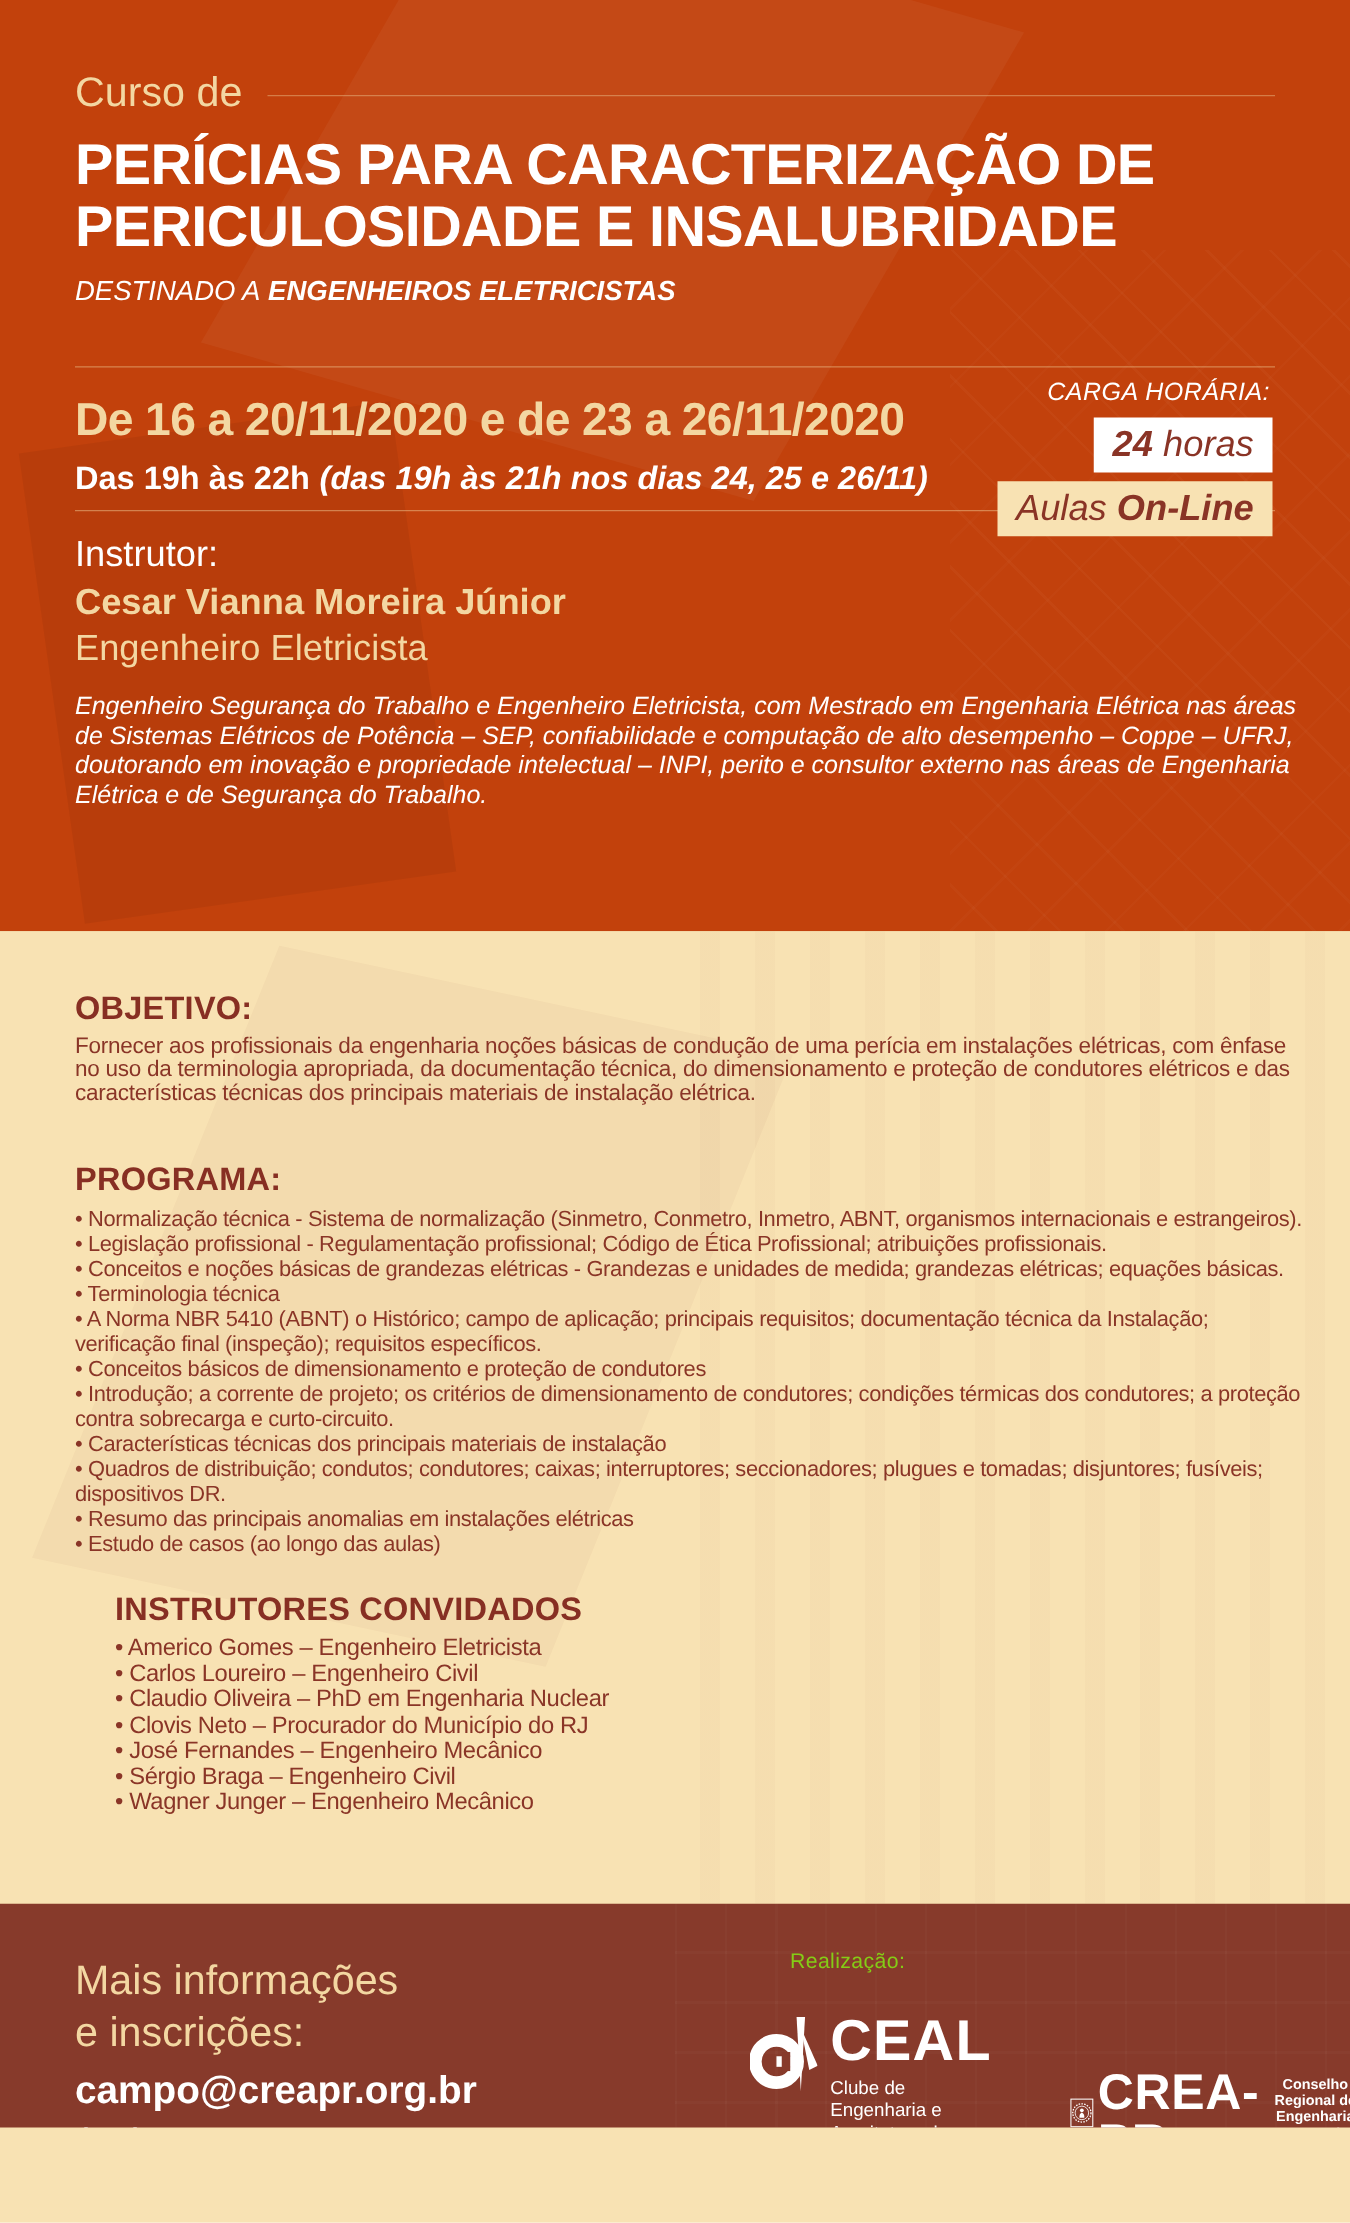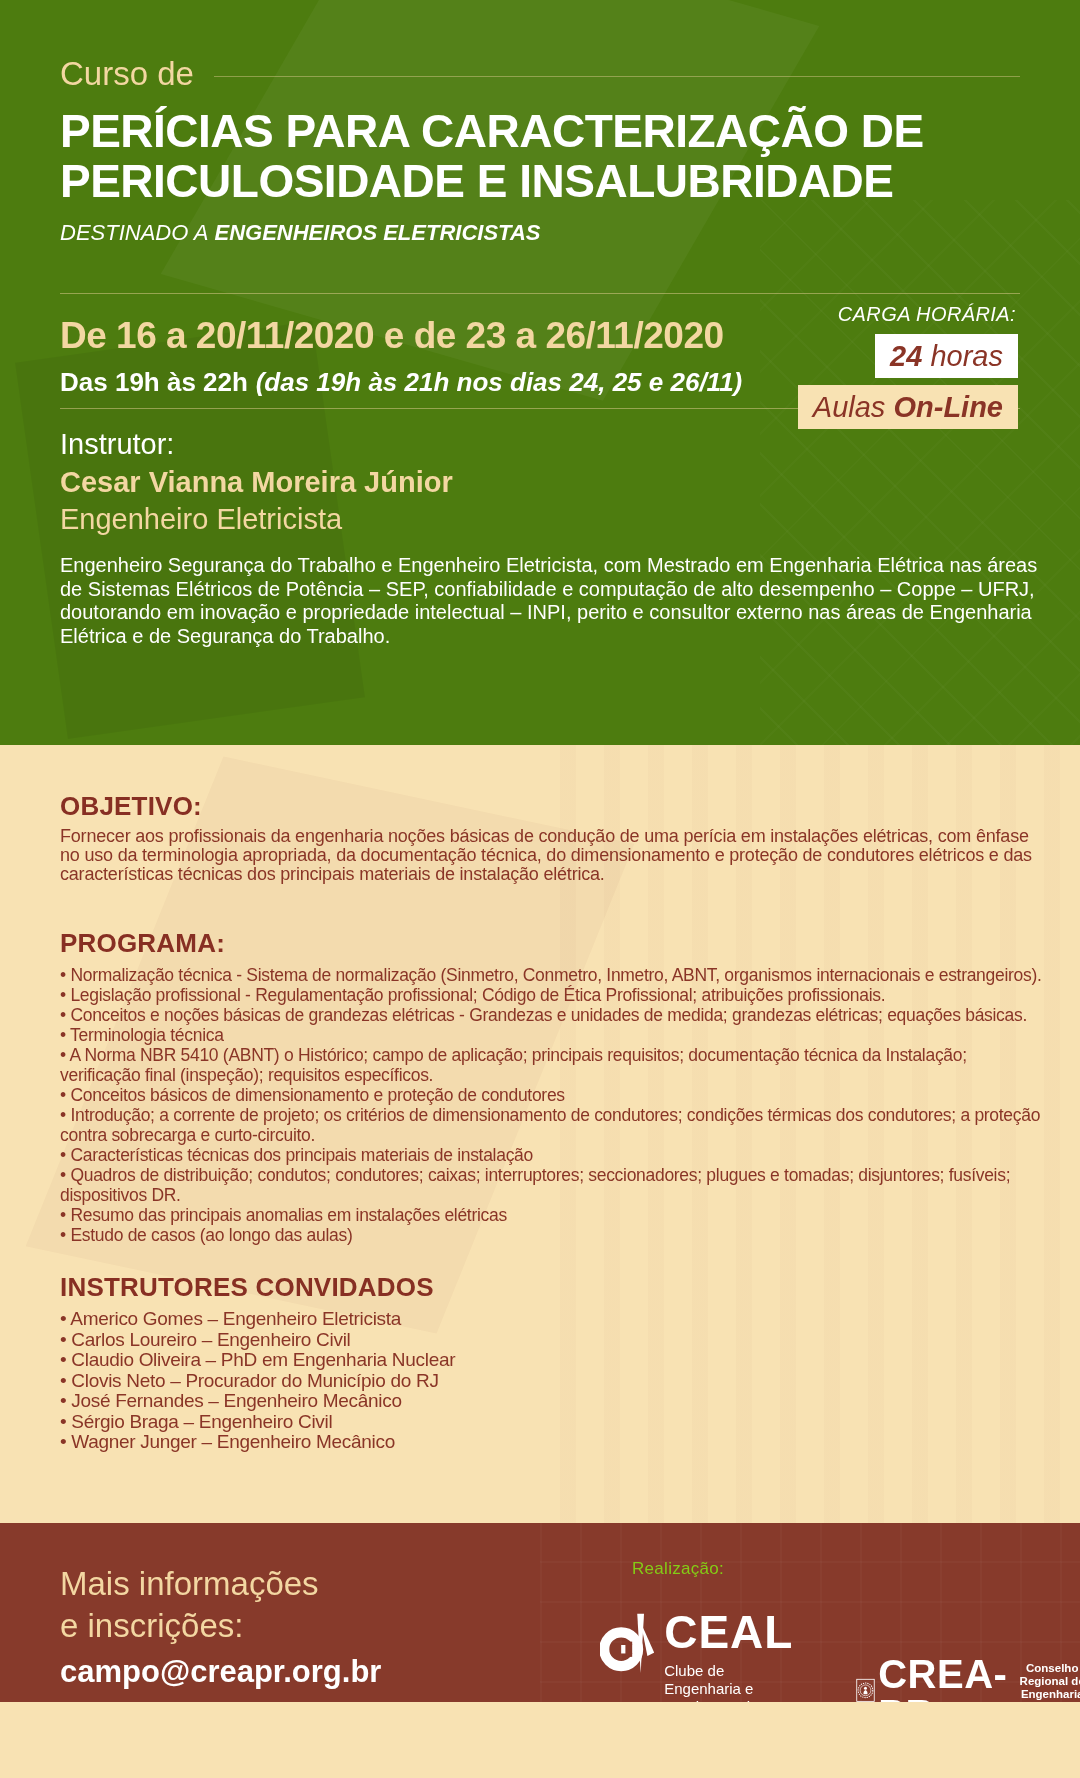--- a/index.html
+++ b/index.html
@@ -1,20 +1,20 @@
 <!DOCTYPE html>
 <html lang="pt-BR"><head>
 <meta charset="utf-8">
 <style>
   html,body{margin:0;padding:0;}
   body{width:1080px;height:1778px;font-family:"Liberation Sans",sans-serif;}
   .poster{position:relative;width:1080px;height:1778px;overflow:hidden;background:#f8e2b3;}
 
   
-  .hero{position:relative;height:745px;background:#4d7c0f;box-sizing:border-box;
+  .hero{position:relative;height:745px;background:#c2410c;box-sizing:border-box;
         padding:0 60px;overflow:hidden;color:#fff;}
   .tex{position:absolute;pointer-events:none;}
   .hero .tex1{left:260px;top:-60px;width:460px;height:420px;background:rgba(255,255,255,.045);
               transform:rotate(16deg) skewX(-14deg);}
   .hero .tex2{right:-40px;top:200px;width:360px;height:560px;opacity:.5;
               background:repeating-linear-gradient(45deg,rgba(255,255,255,.05) 0 2px,transparent 2px 36px),
                          repeating-linear-gradient(-45deg,rgba(255,255,255,.04) 0 2px,transparent 2px 44px);}
   .hero .tex3{left:40px;top:340px;width:300px;height:380px;background:rgba(0,0,0,.05);
               transform:rotate(-8deg);}
 
@@ -42,36 +42,36 @@
   .badge{display:inline-block;padding:5px 15px;font-size:29px;font-style:italic;line-height:34px;}
   .badge-hours{background:#ffffff;color:#8a3426;}
   .badge-hours .num{font-weight:800;}
   .badge-hours .unit{margin-left:.28em;}
   .badge-online{background:#f8e2b3;color:#8a3426;margin-top:7px;}
   .badge-online .bold{font-weight:800;margin-left:.28em;}
 
   .instructor-label{position:relative;margin:16px 0 0;font-size:29px;line-height:38px;color:#fff;}
   .instructor-name{position:relative;margin:0;font-size:29px;line-height:38px;font-weight:800;color:#f3d7a2;}
   .instructor-role{position:relative;margin:0;font-size:29px;line-height:36px;color:#f3d7a2;}
-  .instructor-bio{position:relative;margin:17px 0 0;width:978px;font-size:20px;line-height:23.5px;color:#fff;}
+  .instructor-bio{position:relative;margin:17px 0 0;width:978px;font-size:20px;line-height:23.5px;color:#fff;font-style:italic;}
 
   
   .body-cream{position:relative;height:778px;box-sizing:border-box;background:#f8e2b3;
               padding:46px 34px 0 60px;color:#8a3527;overflow:hidden;}
   .body-cream .texA{right:0;top:0;width:520px;height:778px;opacity:.5;
               background:repeating-linear-gradient(90deg,rgba(138,58,43,.05) 0 16px,transparent 16px 44px);}
   .body-cream .texB{left:120px;top:40px;width:420px;height:520px;background:rgba(138,58,43,.04);
               transform:rotate(12deg) skewX(-10deg);}
   .section-heading{position:relative;margin:0;font-size:26px;line-height:30px;font-weight:800;
               color:#872f23;letter-spacing:.2px;}
   .section-text{position:relative;margin:6px 0 0;font-size:18px;line-height:19px;letter-spacing:-.2px;}
   .plain-list{position:relative;list-style:none;margin:7px 0 0;padding:0;
               font-size:17.5px;line-height:20px;letter-spacing:-.3px;}
   .program-section{margin-top:44px;}
-  .guests-section{margin-top:27px;}
+  .guests-section{margin-top:27px;margin-left:32px;}
   .guests-section .plain-list{font-size:19px;line-height:20.5px;letter-spacing:-.3px;}
 
   
   .footer{position:relative;height:179px;background:#873a2b;overflow:hidden;color:#fff;}
   .footer .texF{right:-20px;top:-20px;width:560px;height:300px;opacity:.6;
               background:repeating-linear-gradient(0deg,rgba(255,255,255,.045) 0 2px,transparent 2px 40px),
                          repeating-linear-gradient(90deg,rgba(255,255,255,.045) 0 2px,transparent 2px 40px);}
   .contact{position:absolute;left:60px;top:40px;}
   .contact-line{margin:0;font-size:33px;line-height:42px;color:#f3d7a2;}
   .contact-email{margin:7px 0 0;font-size:31px;line-height:36px;font-weight:800;color:#fff;}

